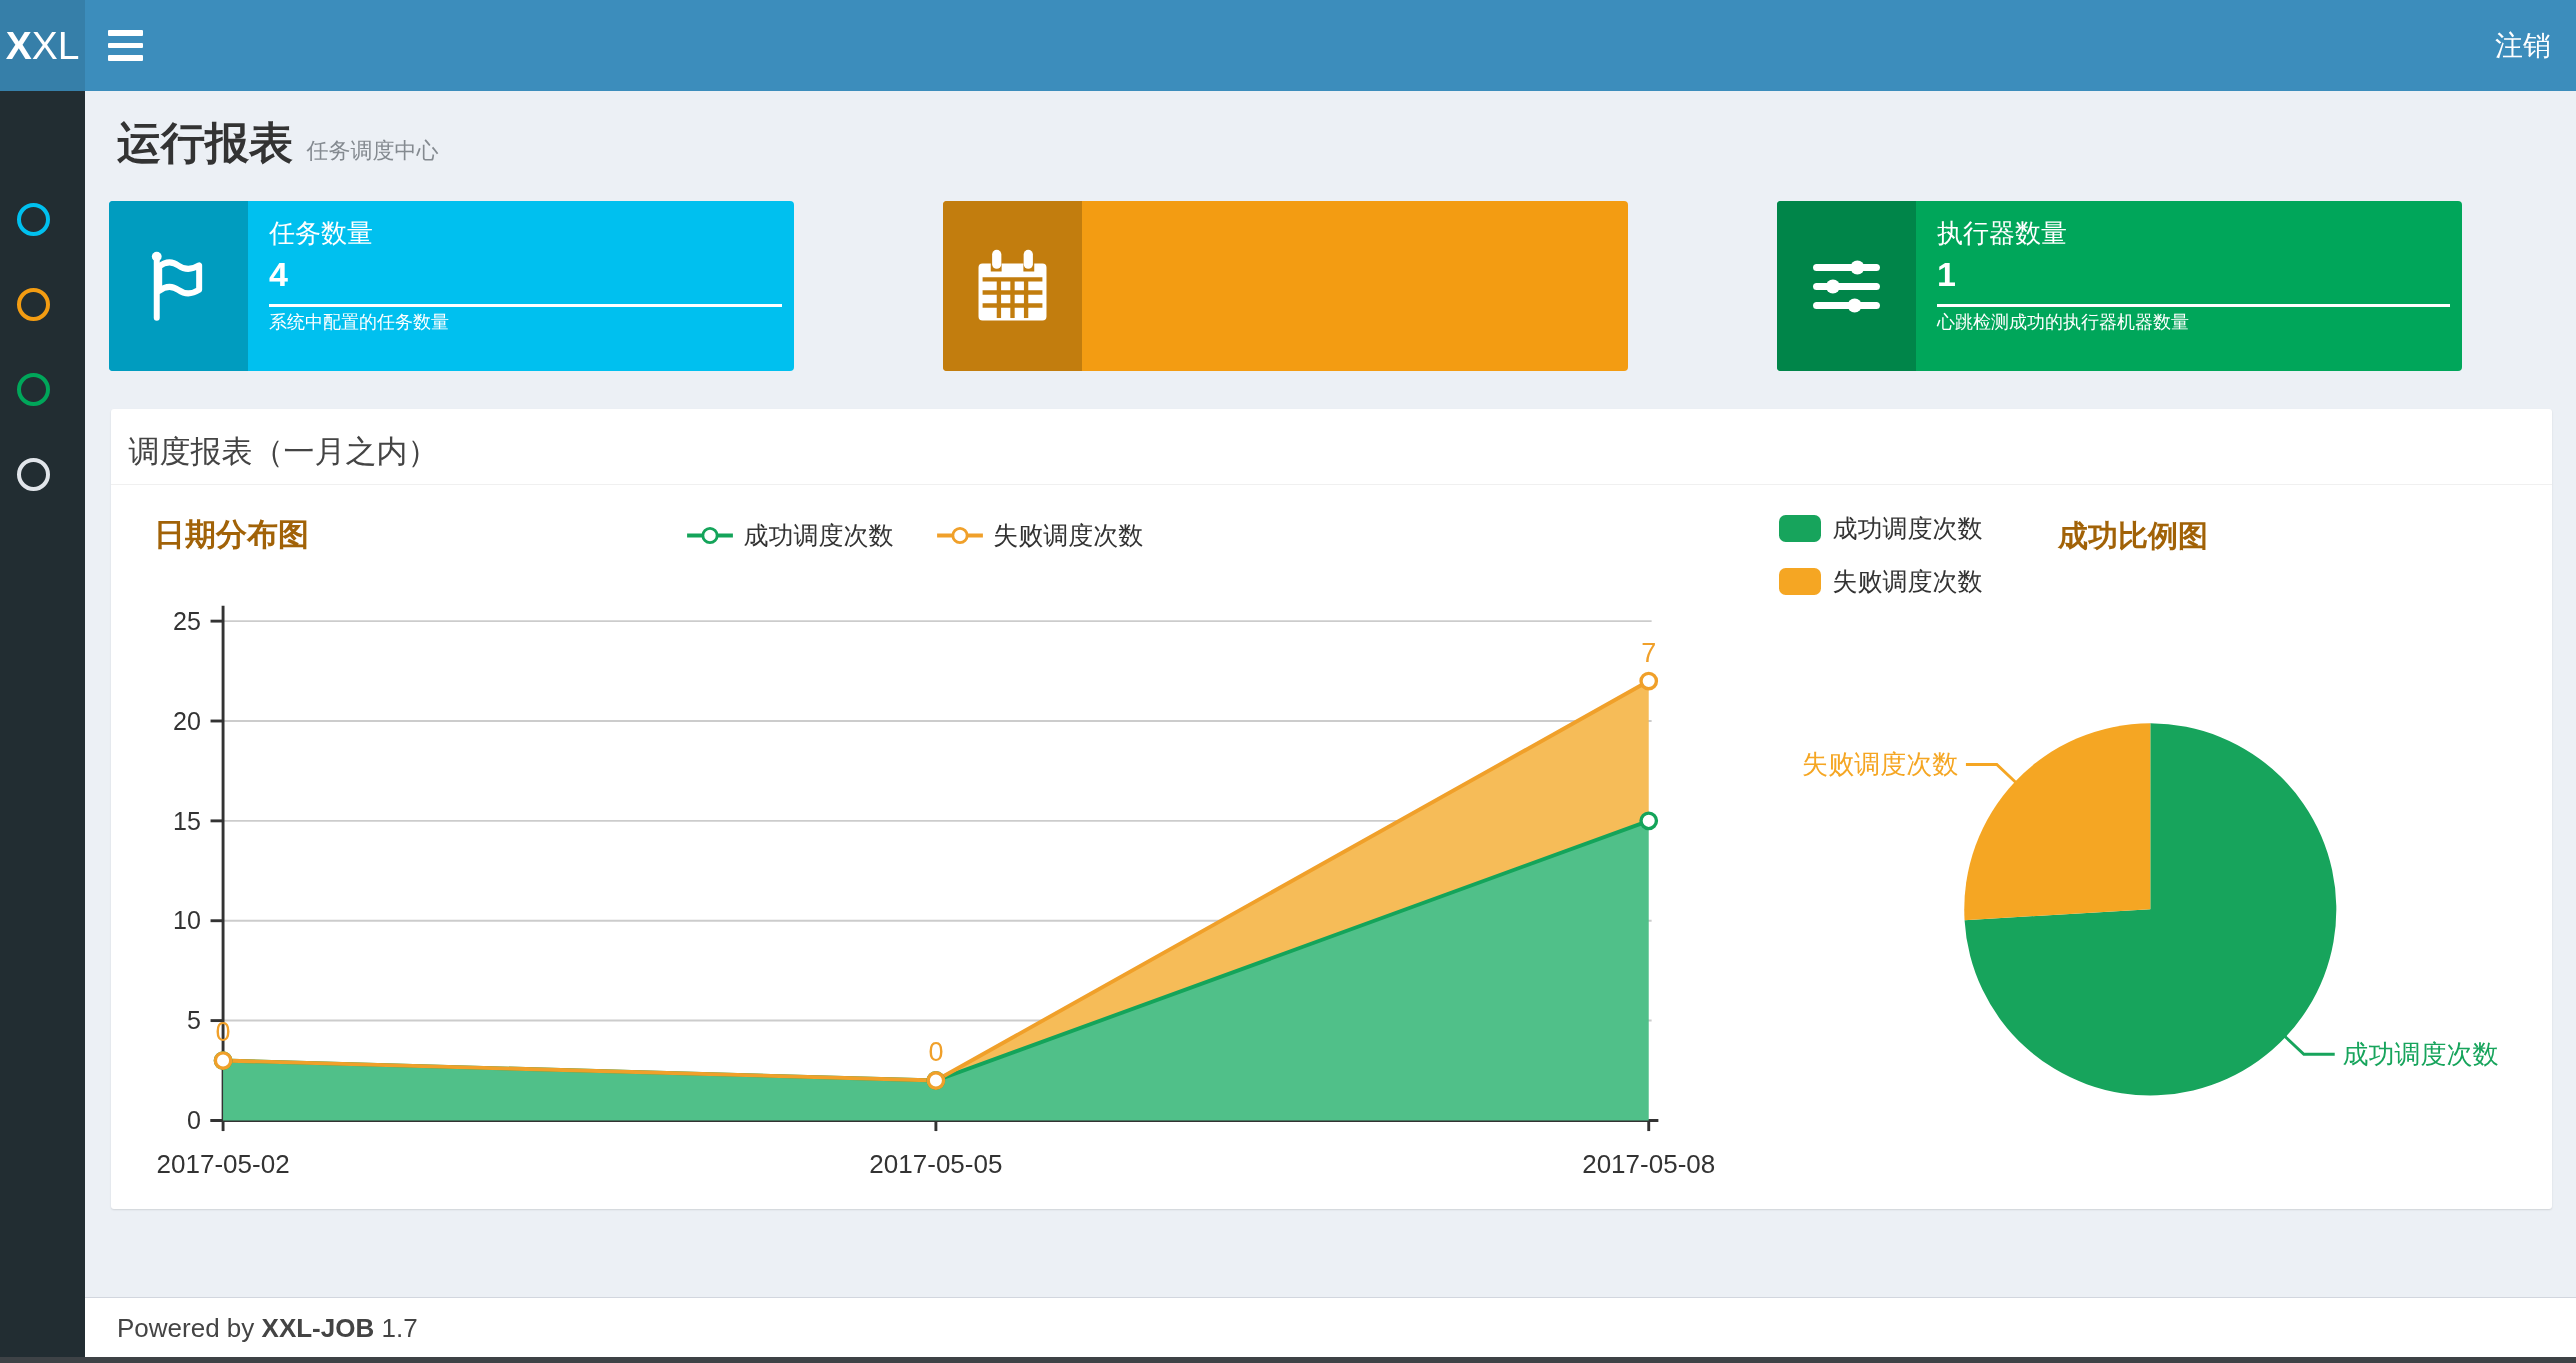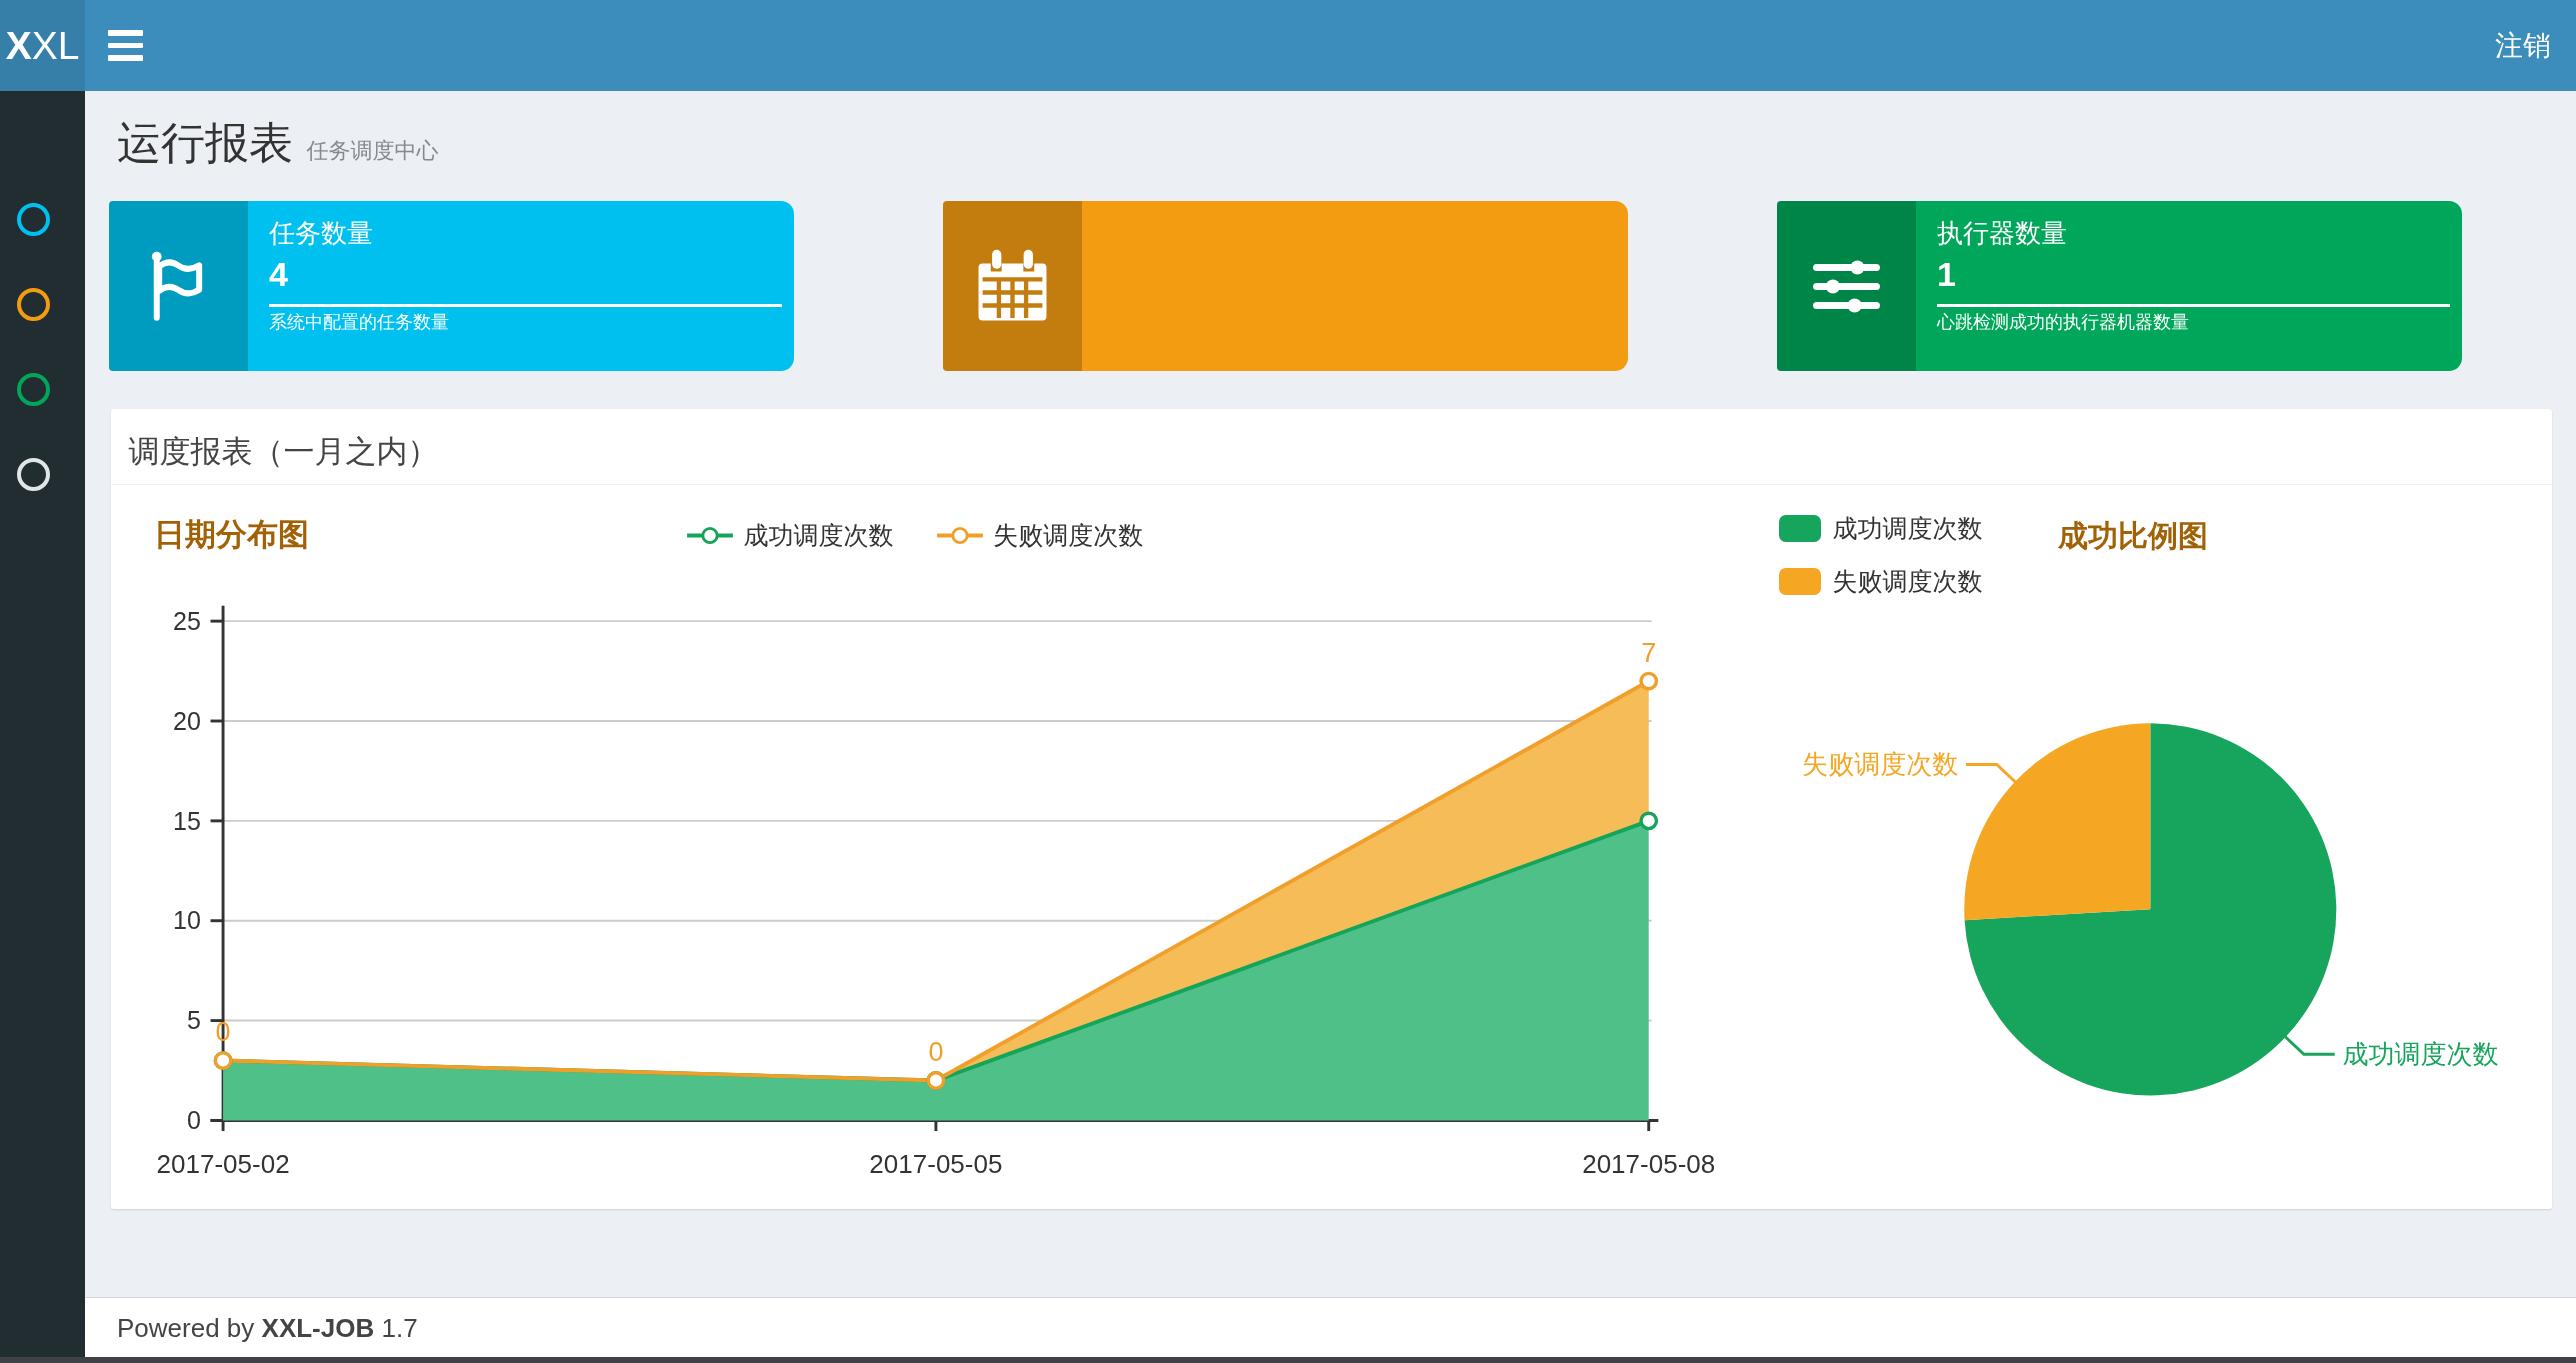--- a/index.html
+++ b/index.html
@@ -22,24 +22,24 @@
   
   .sidebar{position:absolute;left:0;top:91px;width:85px;height:1273px;background:var(--sidebar-bg,#222d32);}
   .side-item{position:absolute;left:0;width:85px;height:58px;cursor:pointer}
   .ring{position:absolute;left:17.4px;top:0;width:25px;height:25px;border-radius:50%;border:4.8px solid #fff;box-sizing:content-box}
   .ring-aqua{border-color:var(--box-aqua,#00c0ef)}
   .ring-orange{border-color:var(--box-orange,#f39c12)}
   .ring-green{border-color:var(--box-green,#00a65a)}
   .ring-plain{border-color:var(--ring-plain,#e1e5ea)}
   
   .page-header{position:absolute;left:117px;top:114px;white-space:nowrap}
-  .page-header .t{font-size:44px;color:#333;font-weight:400}
+  .page-header .t{font-size:44px;color:#333;font-weight:700}
   .page-header .s{font-size:22px;color:#848a90;margin-left:13.5px}
   
-  .info-box{position:absolute;top:201px;width:685px;height:170px;border-radius:13px;color:#fff}
+  .info-box{position:absolute;top:201px;width:685px;height:170px;border-radius:4px;color:#fff}
   .ib-aqua{background:var(--box-aqua,#00c0ef)}   .ib-aqua .info-icon{background:var(--box-aqua-dark,#009cbf)}
   .ib-orange{background:var(--box-orange,#f39c12)} .ib-orange .info-icon{background:var(--box-orange-dark,#c27d0e)}
   .ib-green{background:var(--box-green,#00a65a)}  .ib-green .info-icon{background:var(--box-green-dark,#008549)}
   .info-icon{position:absolute;left:0;top:0;width:139px;height:170px;border-radius:3.9px 0 0 3.9px;
              display:flex;align-items:center;justify-content:center}
   .info-body{position:absolute;left:139px;right:0;top:0;bottom:0}
   .info-label{position:absolute;left:21px;top:15.4px;font-size:26px}
   .info-value{position:absolute;left:21px;top:54px;font-size:34px;font-weight:700}
   .info-divider{position:absolute;left:21px;right:11.6px;top:103px;height:2.9px;background:#fff}
   .info-desc{position:absolute;left:21px;top:109px;font-size:18px}

